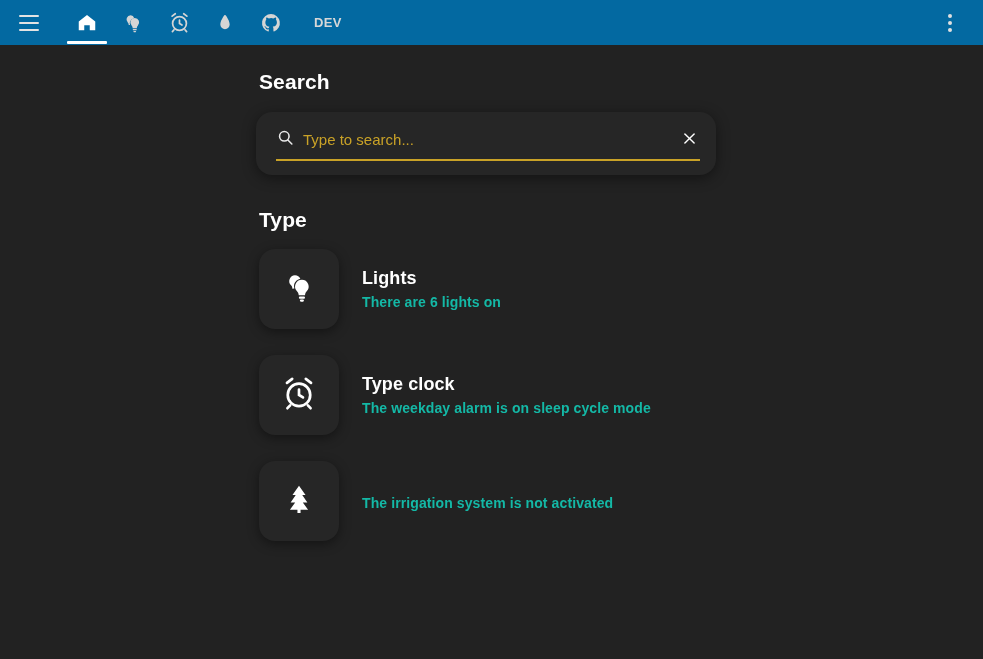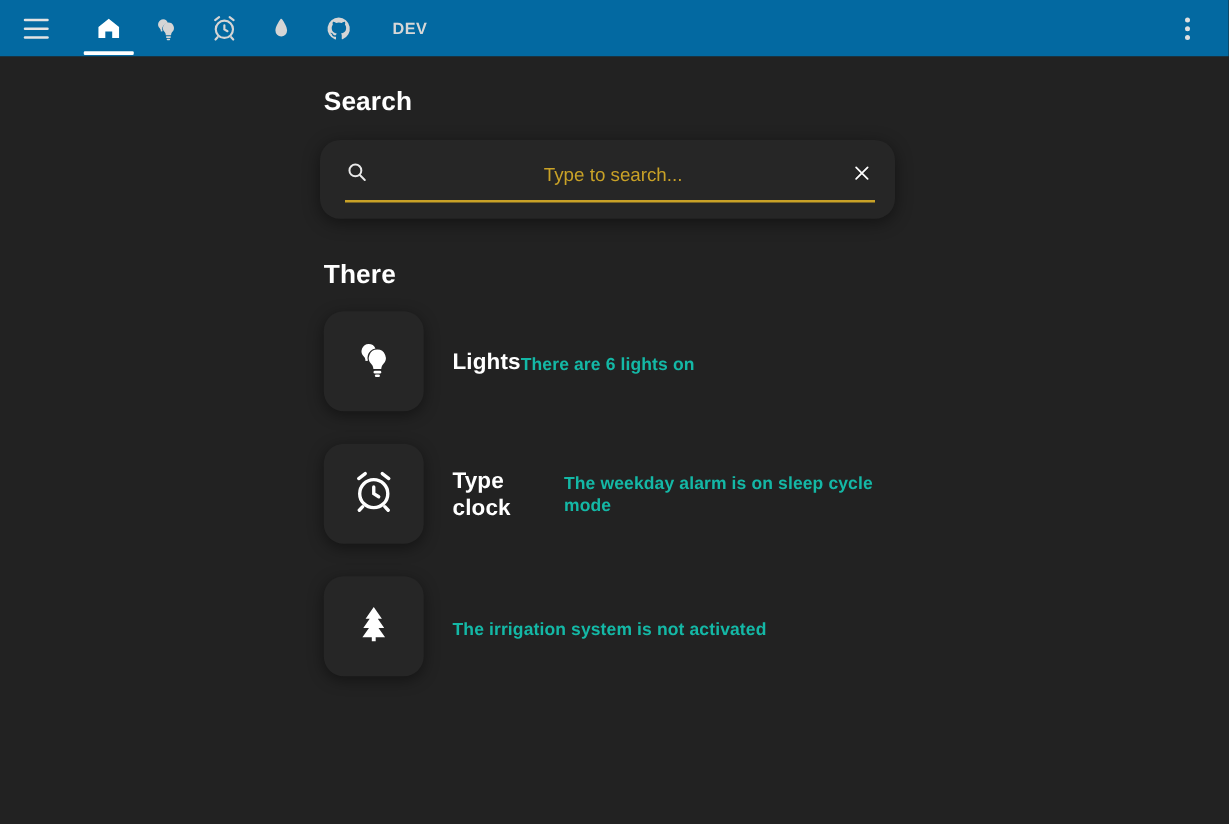--- a/index.html
+++ b/index.html
@@ -143,21 +143,20 @@
   .search-input {
     flex: 1 1 auto;
     background: transparent;
     border: none;
     outline: none;
     font-family: "Liberation Sans", sans-serif;
     font-size: 15px;
     color: #c9a227;
     padding: 0;
     height: 19px;
-    text-align: center;
   }
   .search-input::placeholder { color: #c9a227; opacity: 1; }
 
   .clear-btn {
     flex: 0 0 auto;
     width: 22px;
     height: 22px;
     display: flex;
     align-items: center;
     justify-content: center;
@@ -187,20 +186,21 @@
     border-radius: 16px;
     box-shadow: 0 3px 12px rgba(0,0,0,0.42);
     display: flex;
     align-items: center;
     justify-content: center;
   }
 
   .entity-text {
     margin-left: 23px;
     display: flex;
+    flex-direction: column;
     justify-content: center;
   }
 
   .entity-name {
     font-size: 18px;
     font-weight: 700;
     color: #ffffff;
     line-height: 22px;
     letter-spacing: 0.1px;
   }
@@ -301,21 +301,21 @@
         <span>
           <svg width="17" height="17" viewBox="0 0 24 24" fill="none" stroke="#ffffff" stroke-width="2" stroke-linecap="round">
             <path d="M5.5 5.5 18.5 18.5"></path>
             <path d="M18.5 5.5 5.5 18.5"></path>
           </svg>
         </span>
       </button>
     </div>
   </div>
 
-  <div class="section-title home-title">There</div>
+  <div class="section-title home-title">Type</div>
 
   <div class="entity-list">
 
     <div class="entity-row">
       <div class="entity-tile">
         <span>
           <svg width="36" height="36" viewBox="0 0 24 24" fill="#ffffff">
             <path d="M9.3 4.1a3.9 3.9 0 0 0-2.6 6.7c.45.45.7.95.78 1.5l.12.92 1.3-.2a5.2 5.2 0 0 1 1.5-5.3 5.2 5.2 0 0 1 2.5-1.25A3.9 3.9 0 0 0 9.3 4.1z"></path>
             <path d="M13.9 7.1a4.55 4.55 0 0 0-3.1 7.85c.5.48.78 1.08.88 1.72l.12.83h4.2l.12-.83c.1-.64.38-1.24.88-1.72A4.55 4.55 0 0 0 13.9 7.1z"></path>
             <rect x="11.9" y="18.4" width="4.1" height="1.45" rx="0.7"></rect>

